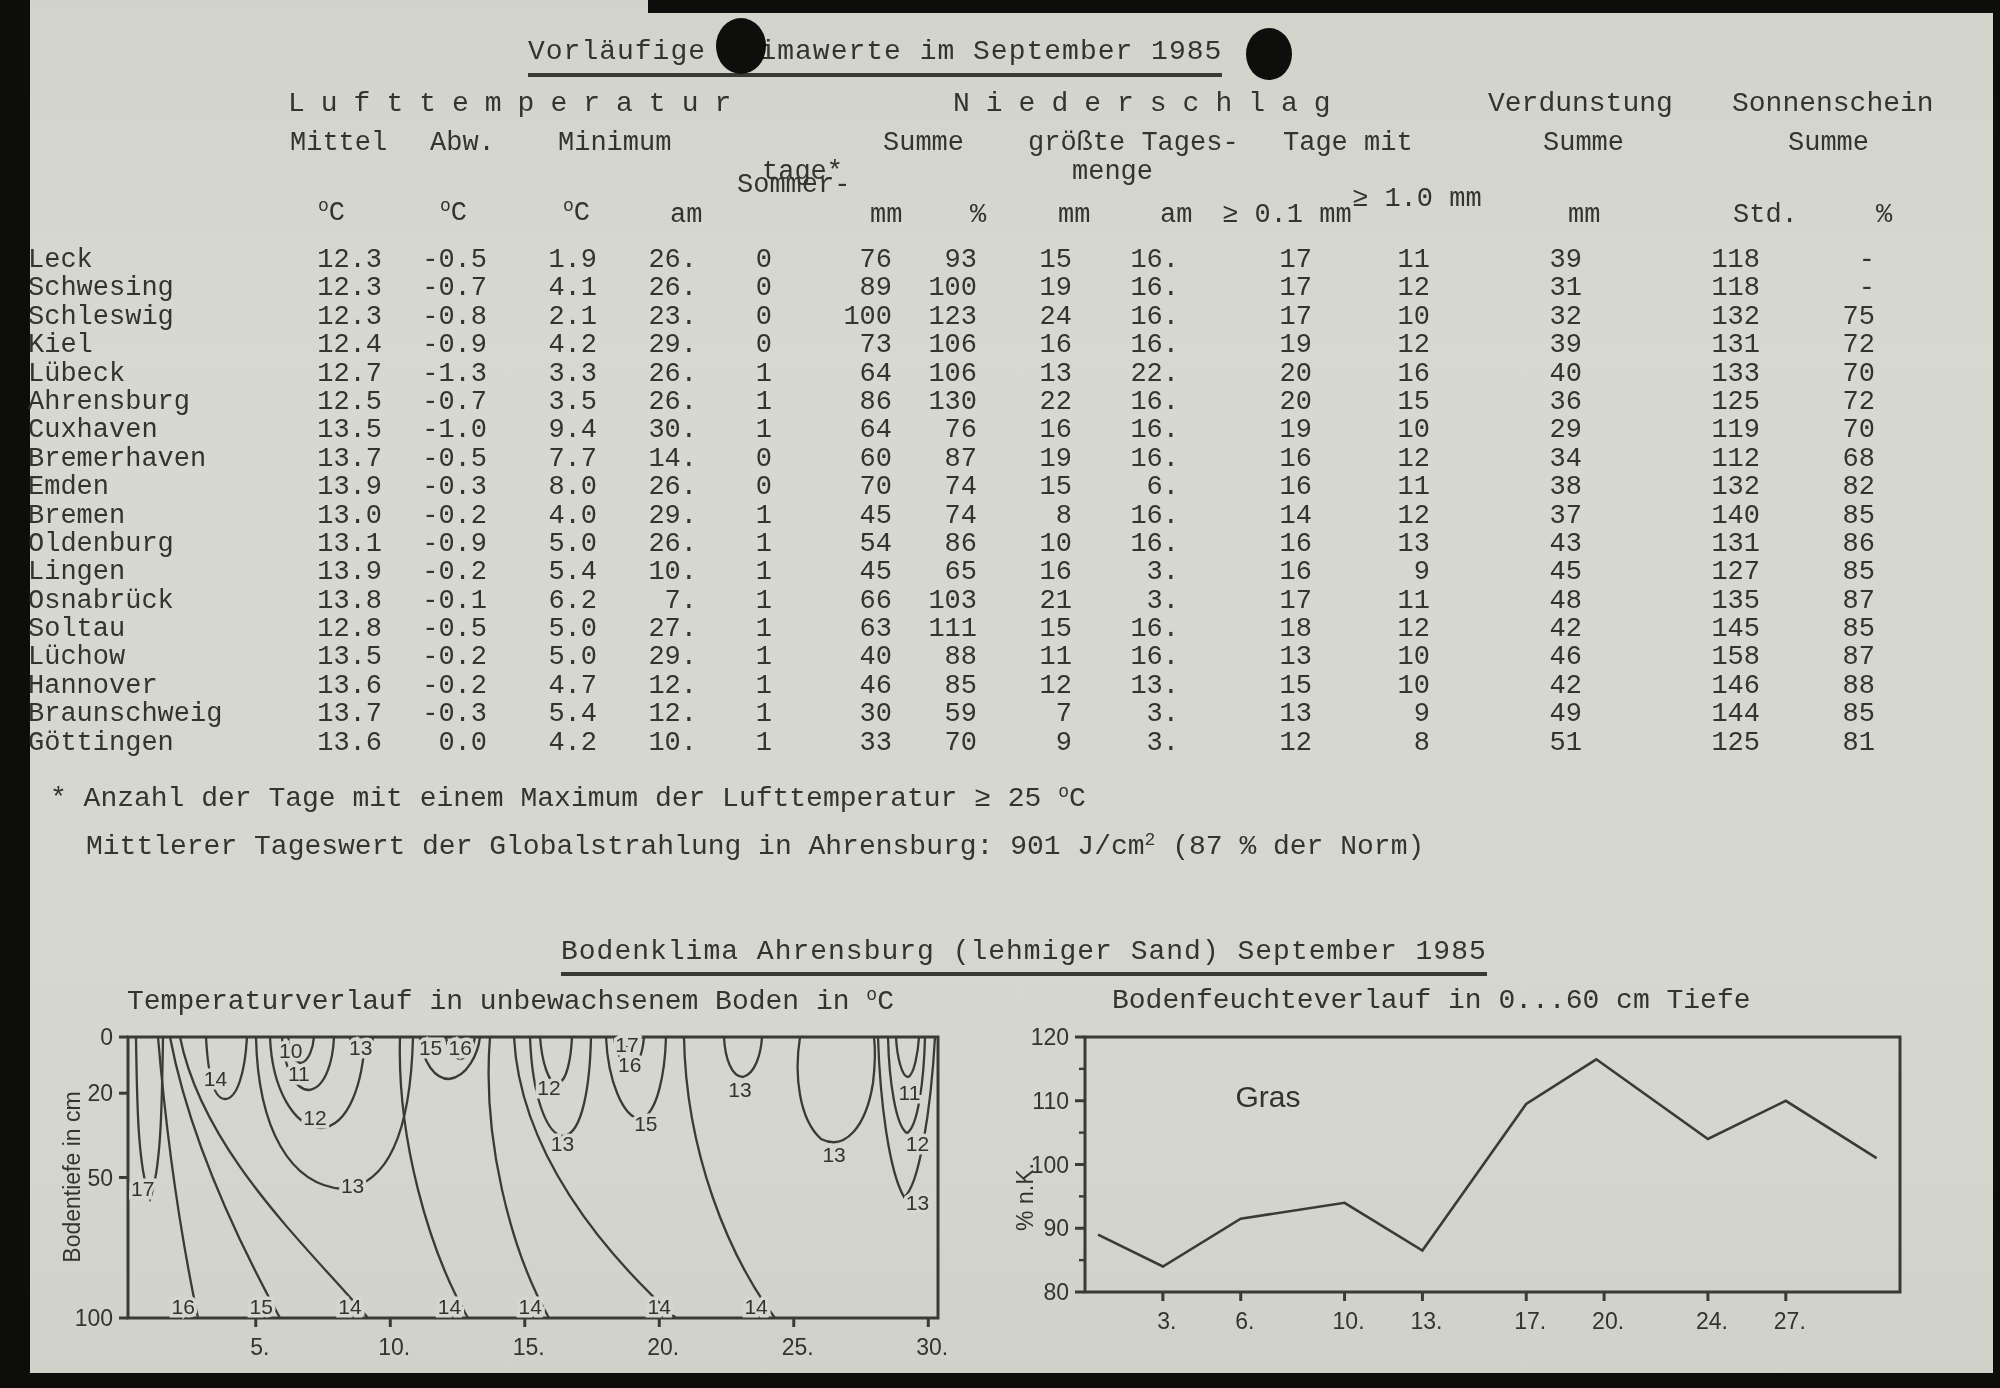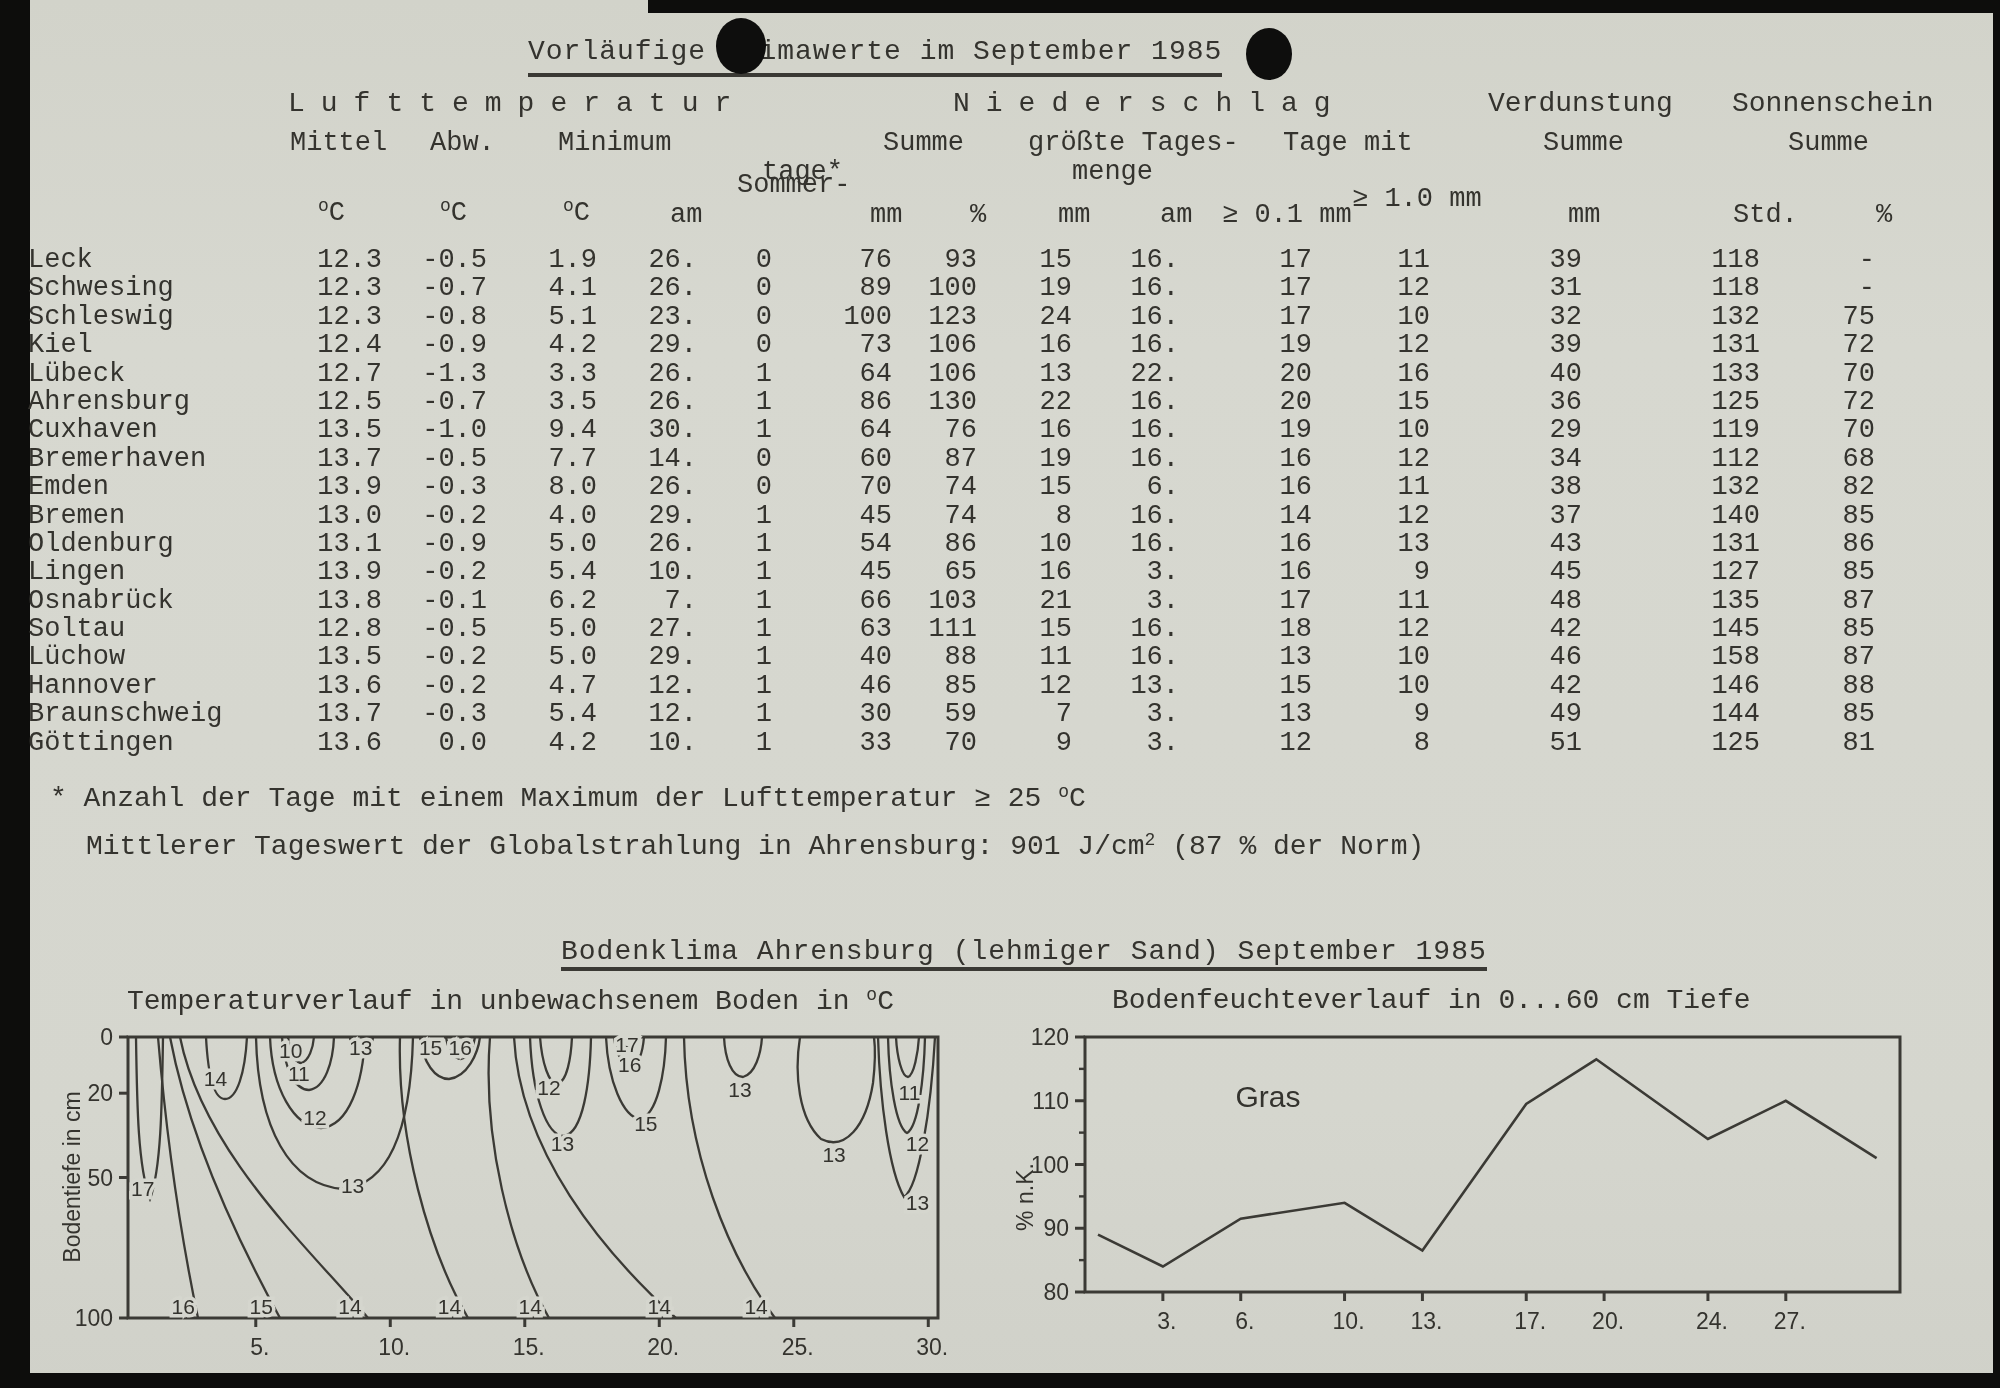--- a/index.html
+++ b/index.html
@@ -20,21 +20,21 @@
   .g28{font-size:28px;}
   .ls{letter-spacing:16px;}
   .sup{font-size:18px;vertical-align:9px;}
   .tablebody{position:absolute;left:28px;top:246px;}
   .trow{display:grid;grid-template-columns:240px 120px 105px 110px 100px 75px 120px 85px 95px 107px 133px 118px 152px 178px 115px;
         height:28.4px;font-size:27px;line-height:28.4px;}
   .cell{white-space:pre;}
   .num{text-align:right;padding-right:6px;}
   .fn{position:absolute;font-size:28px;white-space:nowrap;}
   .sec-title{position:absolute;left:561px;top:936px;font-size:28px;letter-spacing:1px;
-             border-bottom:4px solid #3a3934;white-space:nowrap;}
+             border-bottom:4px solid #3a3934;padding-bottom:5px;white-space:nowrap;}
   .chart-title{position:absolute;font-size:28px;white-space:nowrap;}
   svg{position:absolute;overflow:visible;}
   .cpath{fill:none;stroke:#3b3a35;stroke-width:2.3px;}
   .cbox{fill:none;stroke:#3b3a35;stroke-width:3px;}
   .ax{stroke:#3b3a35;stroke-width:3px;}
   .axm{stroke:#3b3a35;stroke-width:2.4px;}
   .tick{font:23px "Liberation Sans","DejaVu Sans",sans-serif;fill:#34332e;}
   .end{text-anchor:end}.mid{text-anchor:middle}
   .clab{font:21px "Liberation Sans","DejaVu Sans",sans-serif;fill:#34332e;text-anchor:middle;
         stroke:#d5d6ce;stroke-width:7px;paint-order:stroke;}
@@ -119,21 +119,21 @@
         <span class="cell num">17</span>
         <span class="cell num">12</span>
         <span class="cell num">31</span>
         <span class="cell num">118</span>
         <span class="cell num">-</span>
       </div>
       <div class="trow">
         <span class="cell city">Schleswig</span>
         <span class="cell num">12.3</span>
         <span class="cell num">-0.8</span>
-        <span class="cell num">5.1</span>
+        <span class="cell num">2.1</span>
         <span class="cell num">23.</span>
         <span class="cell num">0</span>
         <span class="cell num">100</span>
         <span class="cell num">123</span>
         <span class="cell num">24</span>
         <span class="cell num">16.</span>
         <span class="cell num">17</span>
         <span class="cell num">10</span>
         <span class="cell num">32</span>
         <span class="cell num">132</span>

